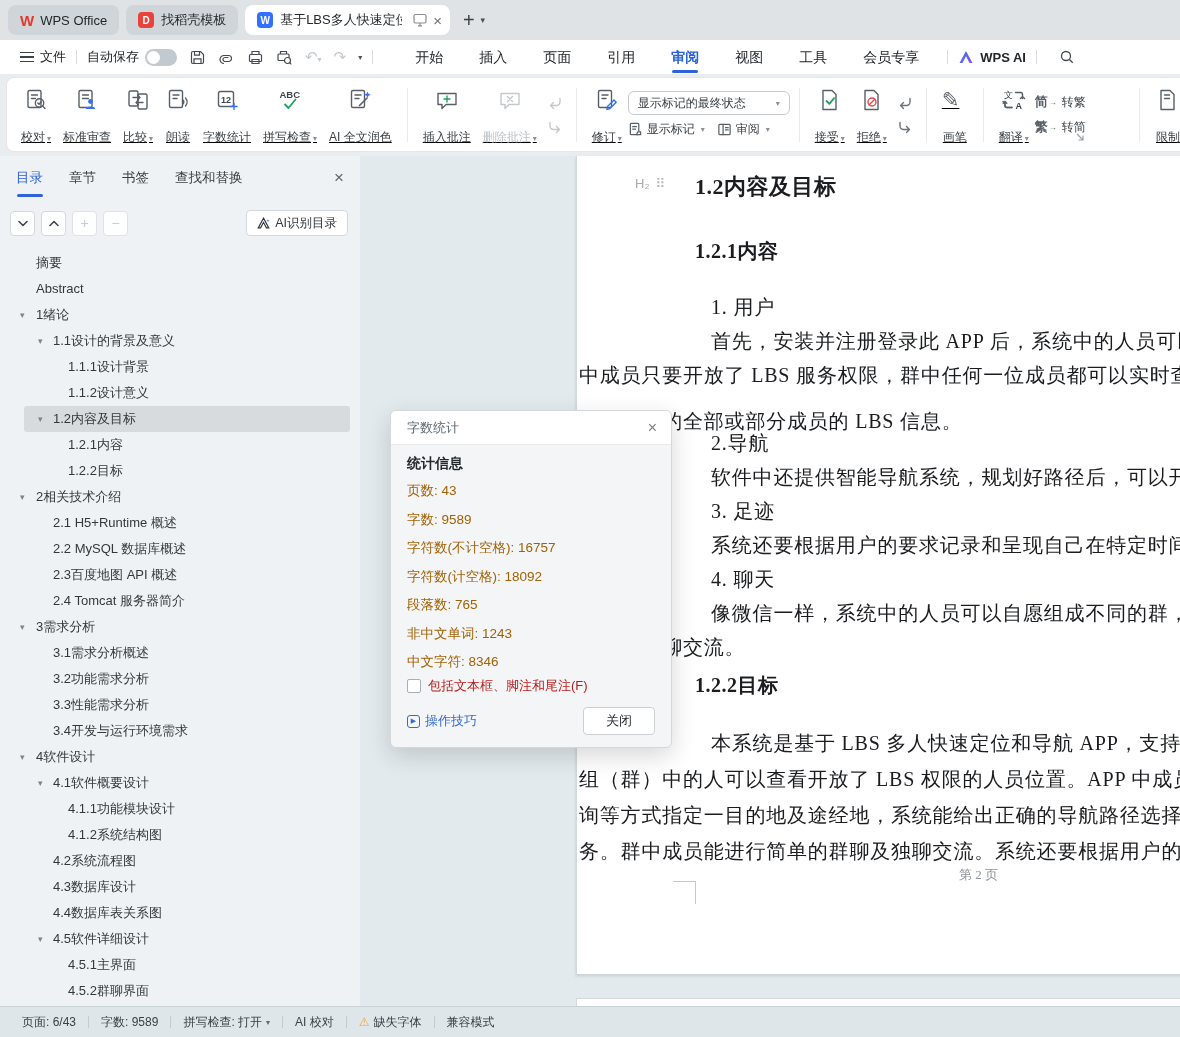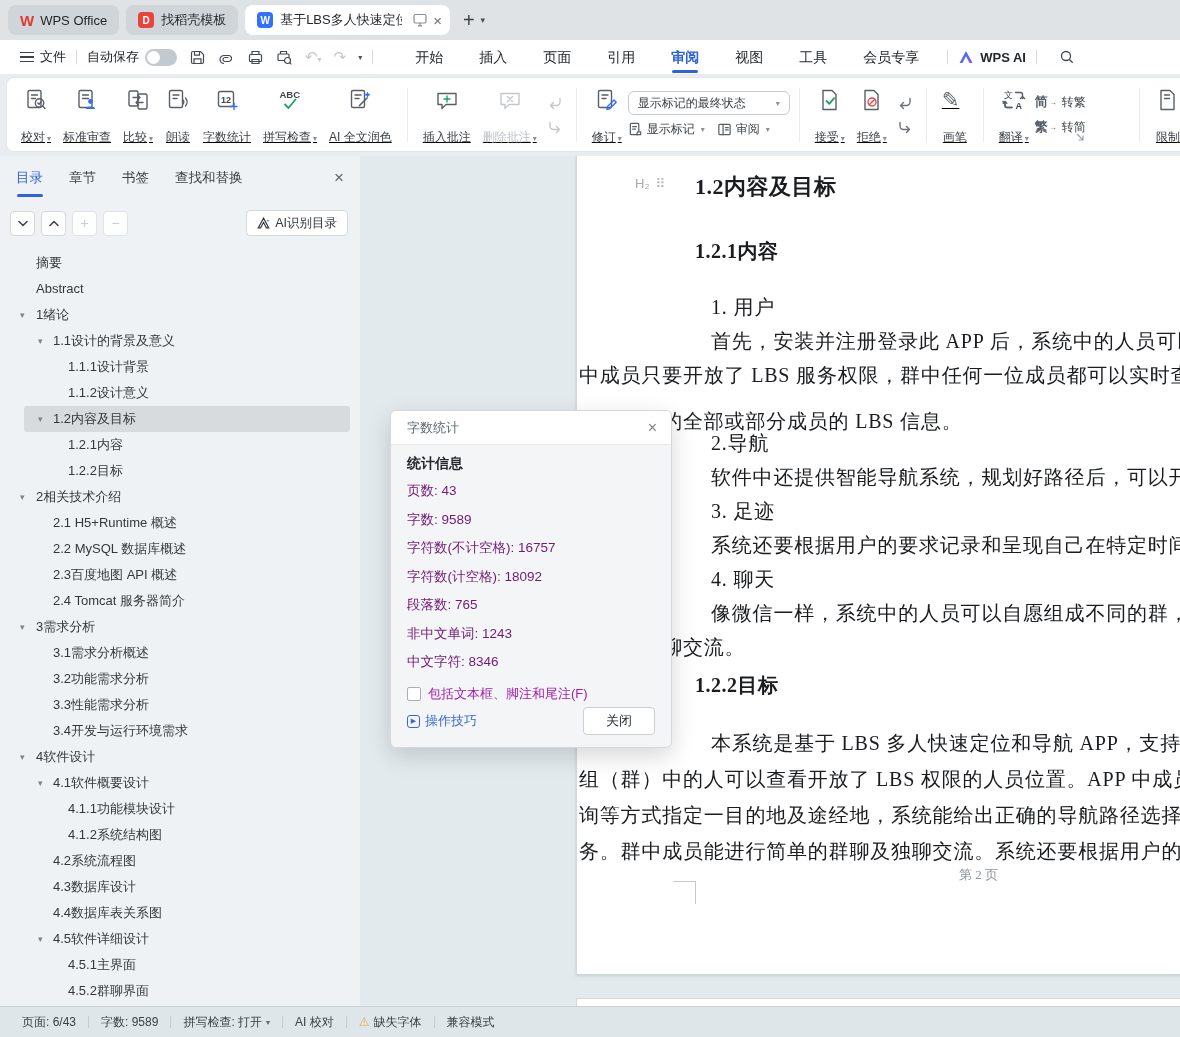--- a/index.html
+++ b/index.html
@@ -109,22 +109,22 @@
   .db.ind { left:134px; }
   .page-footer { position:absolute; left:382px; top:710px; font-size:13px; color:#8e959b; font-family:"Liberation Serif","DejaVu Serif",serif; }
   .fold-mark { position:absolute; left:96px; top:725px; width:23px; height:23px; border-top:1px solid #c5c9cc; border-right:1px solid #c5c9cc; }
 
   
   .dialog { position:absolute; left:390px; top:410px; width:282px; height:338px; background:#f4f5f6; border:1px solid #d5d8da; border-radius:6px; box-shadow:0 8px 24px rgba(0,0,0,.16); z-index:60; overflow:hidden; }
   .dlg-title { height:34px; background:#fff; border-bottom:1px solid #e8eaec; display:flex; align-items:center; padding:0 14px 0 16px; font-size:13px; color:#606a70; }
   .dlg-x { margin-left:auto; font-size:16px; color:#7b8287; cursor:pointer; }
   .dlg-body { padding:10px 16px 0 16px; }
   .dlg-section { font-size:14px; font-weight:700; color:#24292e; margin-bottom:4px; }
-  .stat-row { height:28.5px; line-height:28.5px; font-size:13.5px; color:#701a75; }
-  .cb-row { display:flex; align-items:center; gap:7px; margin-top:8px; font-size:13px; color:#a21caf; }
+  .stat-row { height:28.5px; line-height:28.5px; font-size:13.5px; color:#a16207; }
+  .cb-row { display:flex; align-items:center; gap:7px; font-size:13px; color:#b91c1c; }
   .cbox { width:14px; height:14px; border:1px solid #a8aeb4; border-radius:2px; background:#fff; cursor:pointer; flex:0 0 14px; }
   .dlg-footer { position:absolute; left:16px; right:16px; bottom:12px; display:flex; align-items:center; }
   .tips-link { display:flex; align-items:center; gap:5px; color:#3568d4; font-size:13px; cursor:pointer; }
   .tips-ico { width:13px; height:13px; border:1px solid #3568d4; border-radius:3px; display:flex; align-items:center; justify-content:center; font-size:7px; color:#3568d4; }
   .close-btn { margin-left:auto; width:72px; height:28px; background:#fff; border:1px solid #ccd0d3; border-radius:4px; font-size:13px; color:#24292e; display:flex; align-items:center; justify-content:center; cursor:pointer; }
 
   
   .statusbar { position:absolute; left:0; right:0; bottom:0; height:31px; background:#dee6ea; border-top:1px solid #c9d2d7; display:flex; align-items:center; padding-left:10px; font-size:12px; color:#3c4043; }
   .st-item { display:flex; align-items:center; gap:4px; padding:0 12px; cursor:pointer; white-space:nowrap; }
   .st-div { width:1px; height:12px; background:#c3ccd1; }

